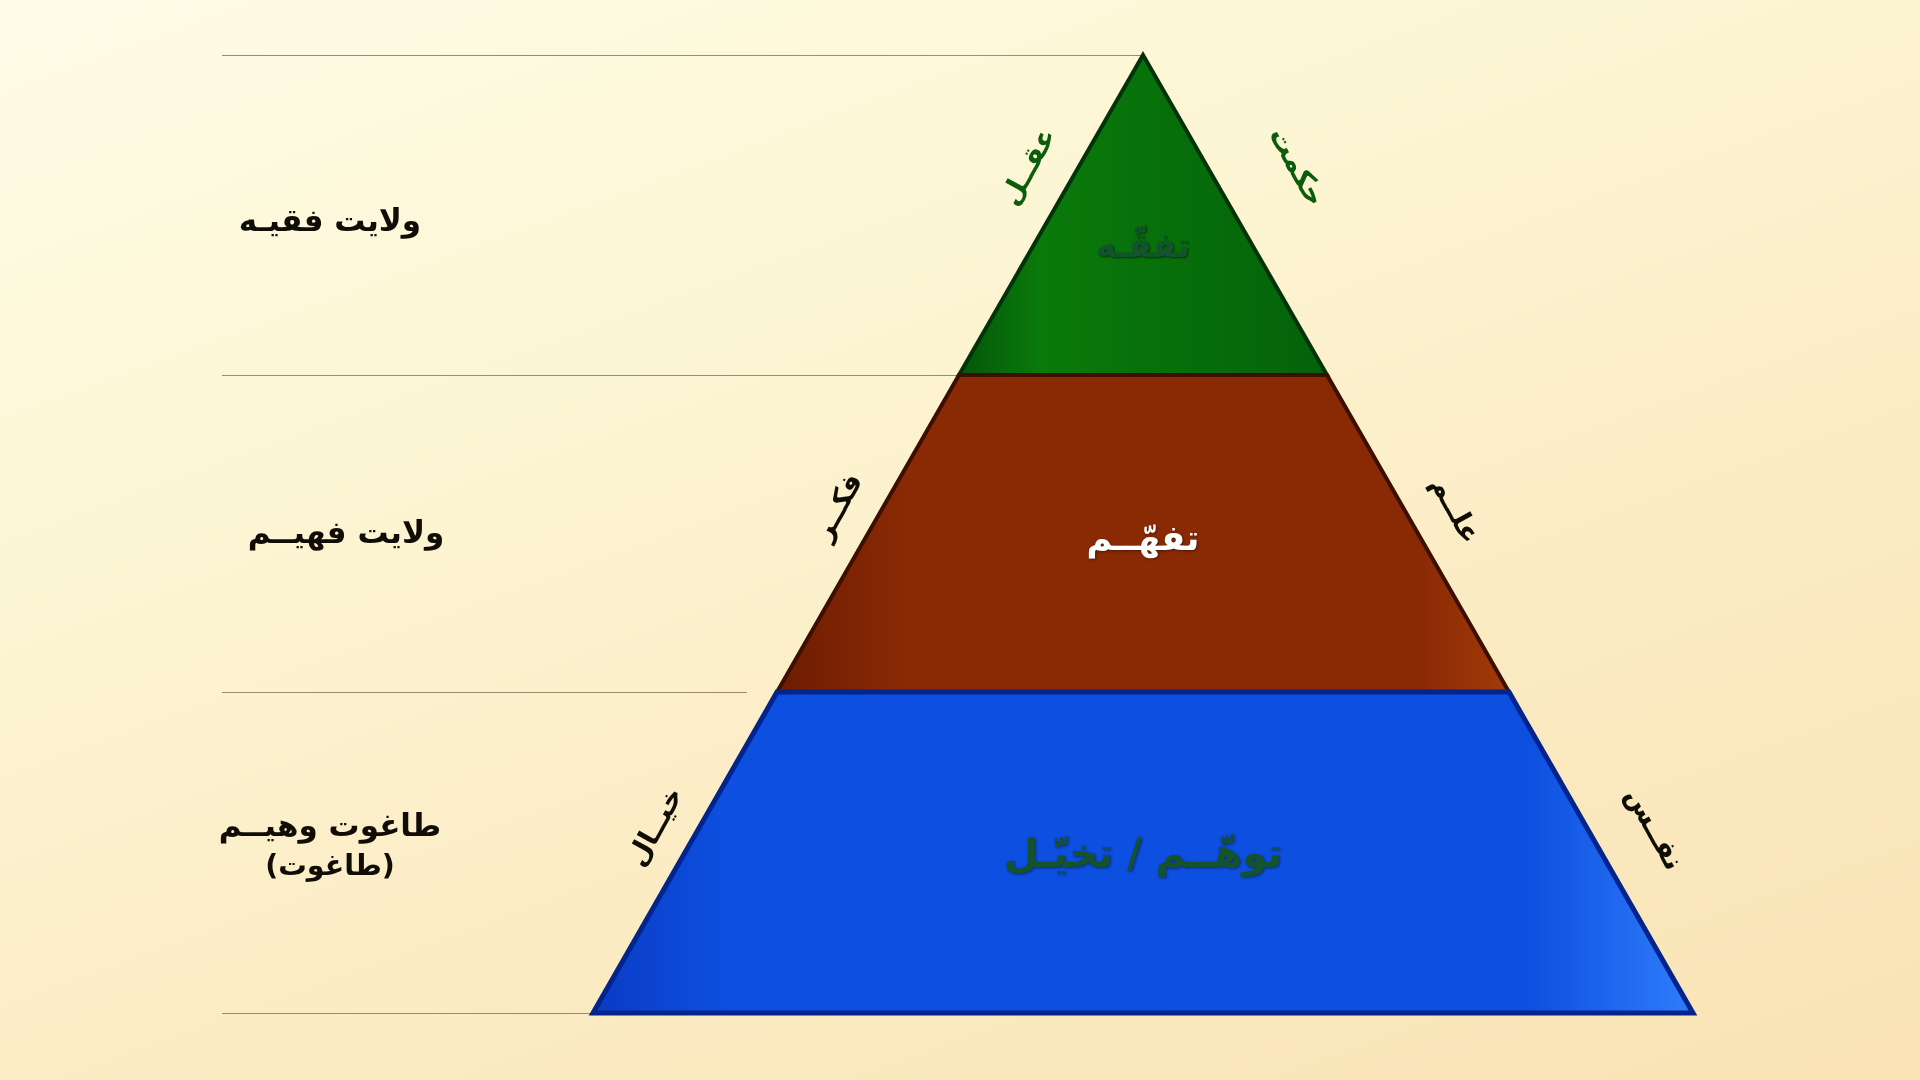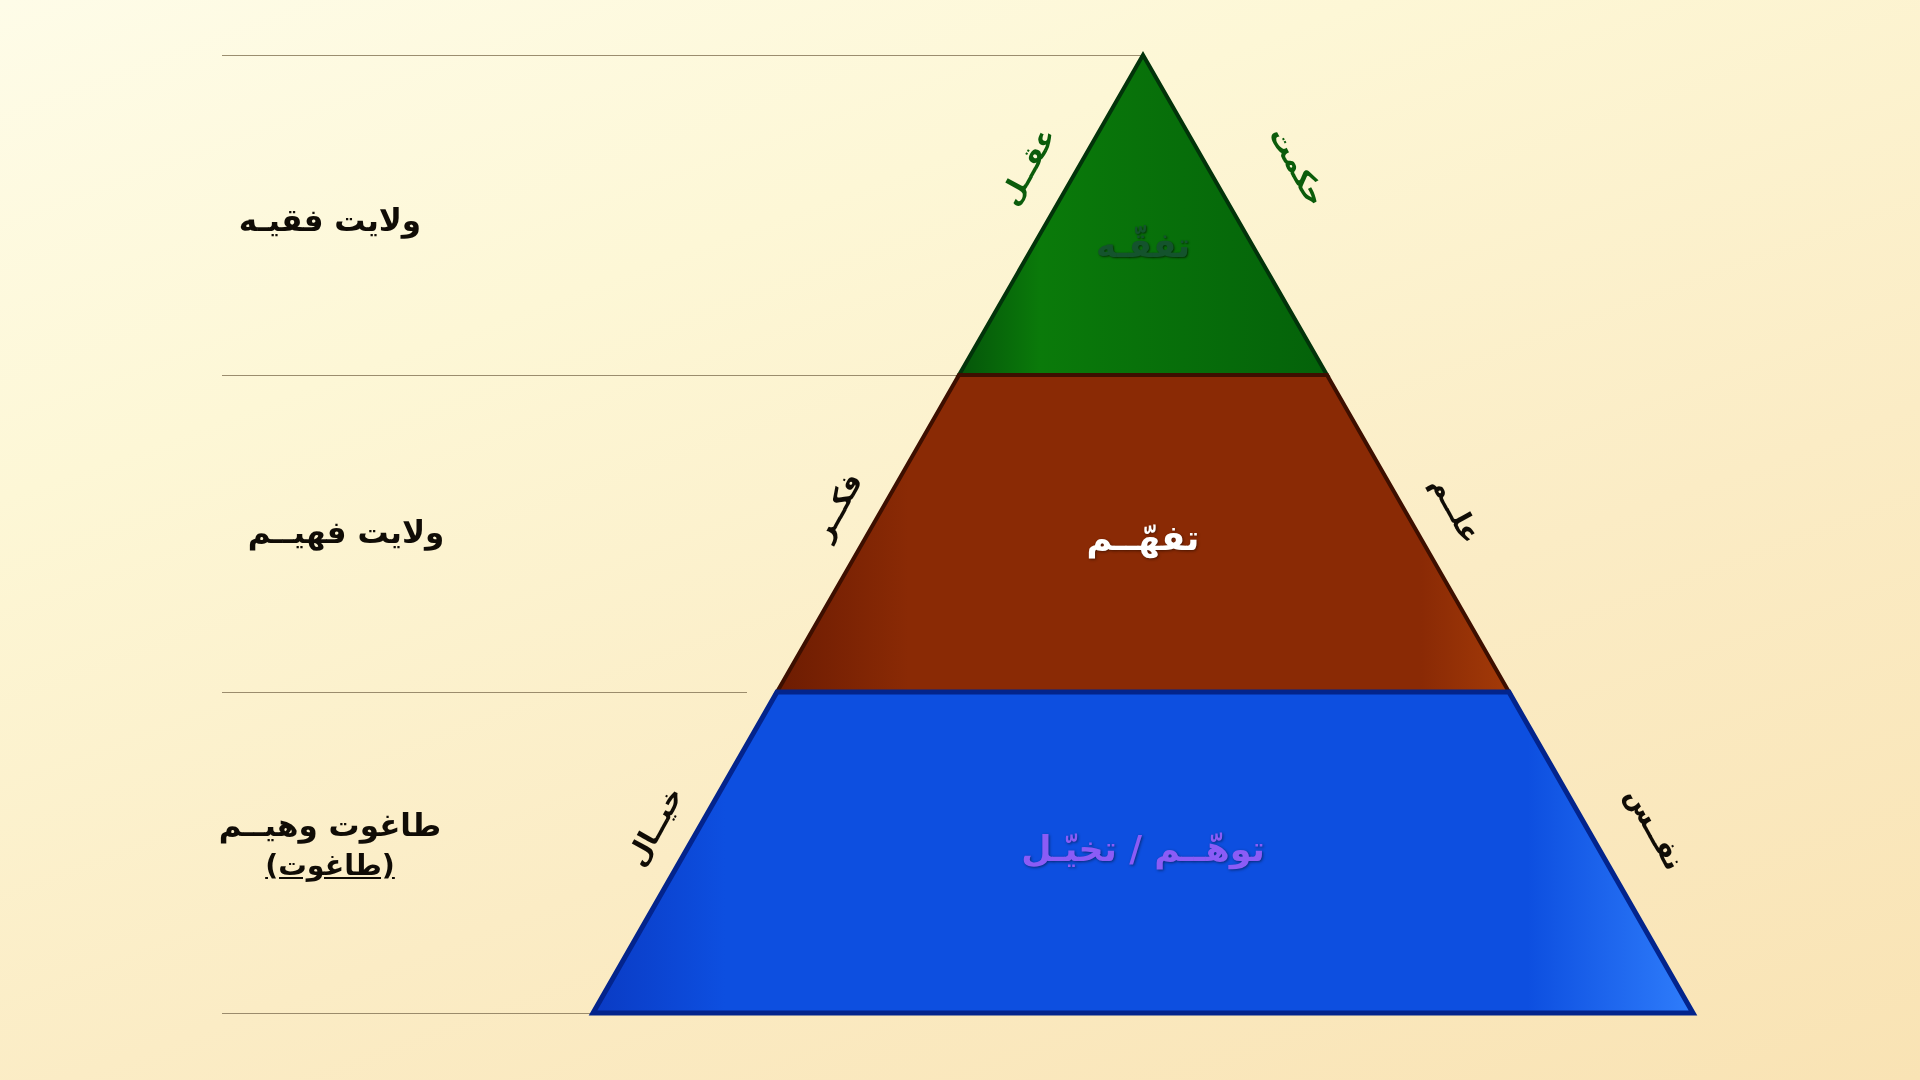--- a/index.html
+++ b/index.html
@@ -17,21 +17,21 @@
   .tier-label{
     position:absolute;
     color:#100c06;
     font-weight:700;
     letter-spacing:.5px;
     text-align:center;
     direction:rtl;
     white-space:nowrap;
     line-height:1.35;
   }
-  .tier-label .sub{display:block;font-size:.92em;text-decoration:underline;}
+  .tier-label .sub{display:block;font-size:.92em;}
   svg#pyramid{position:absolute;left:0;top:0;width:1920px;height:1080px;}
   .side-word{
     position:absolute;
     font-weight:700;
     white-space:nowrap;
     direction:rtl;
     letter-spacing:1px;
   }
 </style>
 </head>
@@ -86,21 +86,21 @@
   </div>
 
   <div class="tier-label" style="left:1043px;top:223px;width:200px;font-size:34px;color:#14532d;text-shadow:1px 1px 2px rgba(0,0,0,.55);">
     <span>تفقّـه</span>
   </div>
 
   <div class="tier-label" style="left:1043px;top:515px;width:200px;font-size:35px;color:#ffffff;text-shadow:1px 1px 3px rgba(0,0,0,.45);text-align:center;">
     <span>تفهّــم</span>
   </div>
 
-  <div class="tier-label" style="left:993px;top:826px;width:300px;font-size:35px;color:#8b5cf6;text-shadow:1px 1px 3px rgba(0,0,0,.45);">
+  <div class="tier-label" style="left:993px;top:826px;width:300px;font-size:40px;color:#14532d;text-shadow:1px 1px 3px rgba(0,0,0,.45);">
     <span>توهّــم / تخیّـل</span>
   </div>
 
   <div class="side-word" style="left:986px;top:150px;font-size:28px;color:#0b5c0b;transform:rotate(-61deg);transform-origin:center;">
     <span>عقــل</span>
   </div>
 
   <div class="side-word" style="left:1255px;top:150px;font-size:28px;color:#0b5c0b;transform:rotate(61deg);transform-origin:center;">
     <span>حکمت</span>
   </div>

